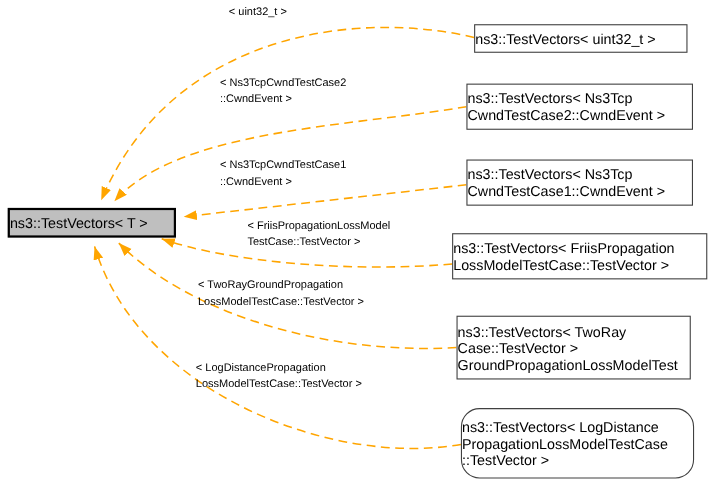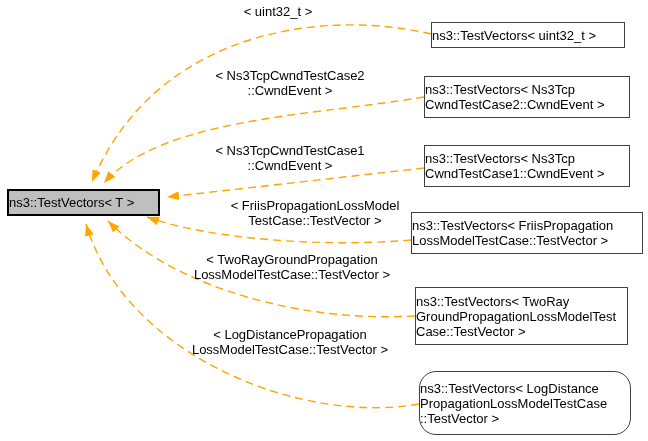--- a/index.html
+++ b/index.html
@@ -49,22 +49,21 @@
     white-space: nowrap;
     cursor: pointer;
   }
   .node.main {
     background: var(--main-node-fill);
     border: 2px solid var(--main-node-border);
     cursor: default;
   }
   .edge-label {
     position: absolute;
-    text-align: center;
-    font-size: 13px;
+    font-size: 10px;
     line-height: 15px;
     white-space: nowrap;
   }
 </style>
 </head>
 <body>
 
 <div class="canvas">
 
   <svg class="edges" viewBox="0 0 648 441">
@@ -99,22 +98,22 @@
     <div>CwndTestCase1::CwndEvent &gt;</div>
   </div>
 
   <div class="node" style="left:411px; top:212px; width:232px; height:42px;">
     <div>ns3::TestVectors&lt; FriisPropagation</div>
     <div>LossModelTestCase::TestVector &gt;</div>
   </div>
 
   <div class="node" style="left:415px; top:287px; width:213px; height:58px;">
     <div>ns3::TestVectors&lt; TwoRay</div>
+    <div>Case::TestVector &gt;</div>
     <div>GroundPropagationLossModelTest</div>
-    <div>Case::TestVector &gt;</div>
   </div>
 
   <div class="node" style="left:419px; top:371px; width:212px; height:64px;border-radius:17px;">
     <div>ns3::TestVectors&lt; LogDistance</div>
     <div>PropagationLossModelTestCase</div>
     <div>::TestVector &gt;</div>
   </div>
 
   <div class="edge-label" style="left:208px; top:4px; width:140px;">
     <div>&lt; uint32_t &gt;</div>

